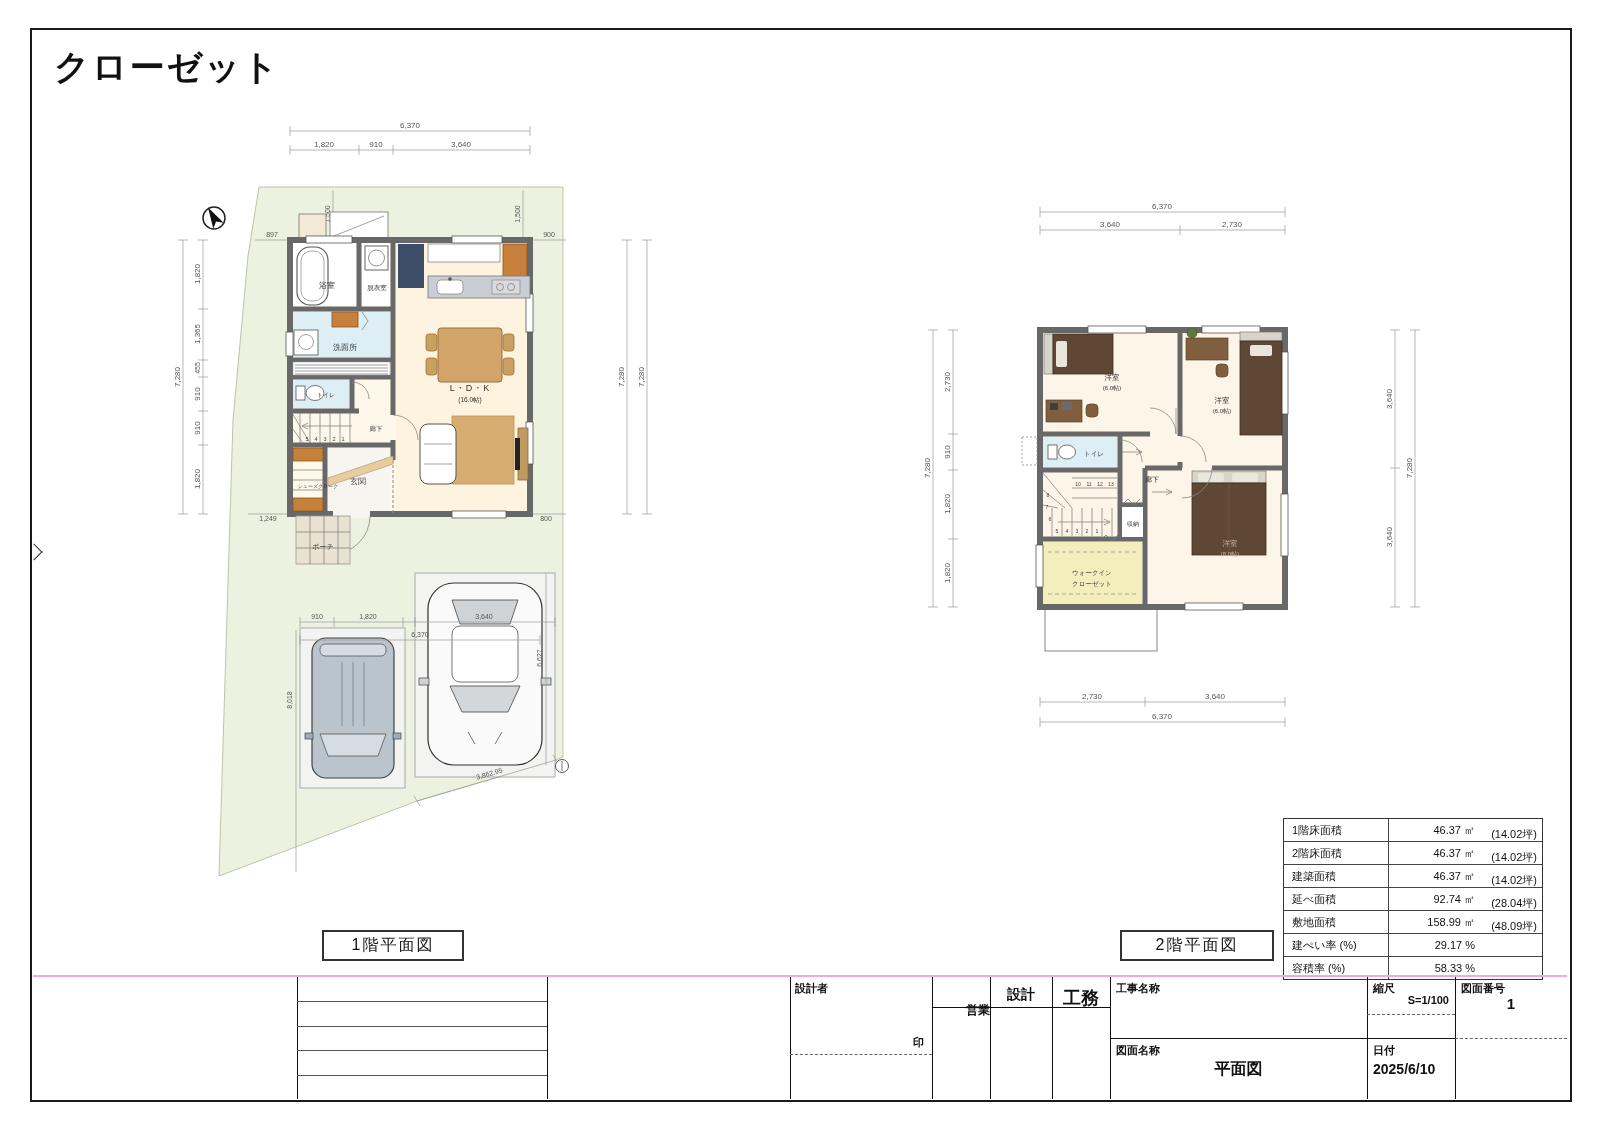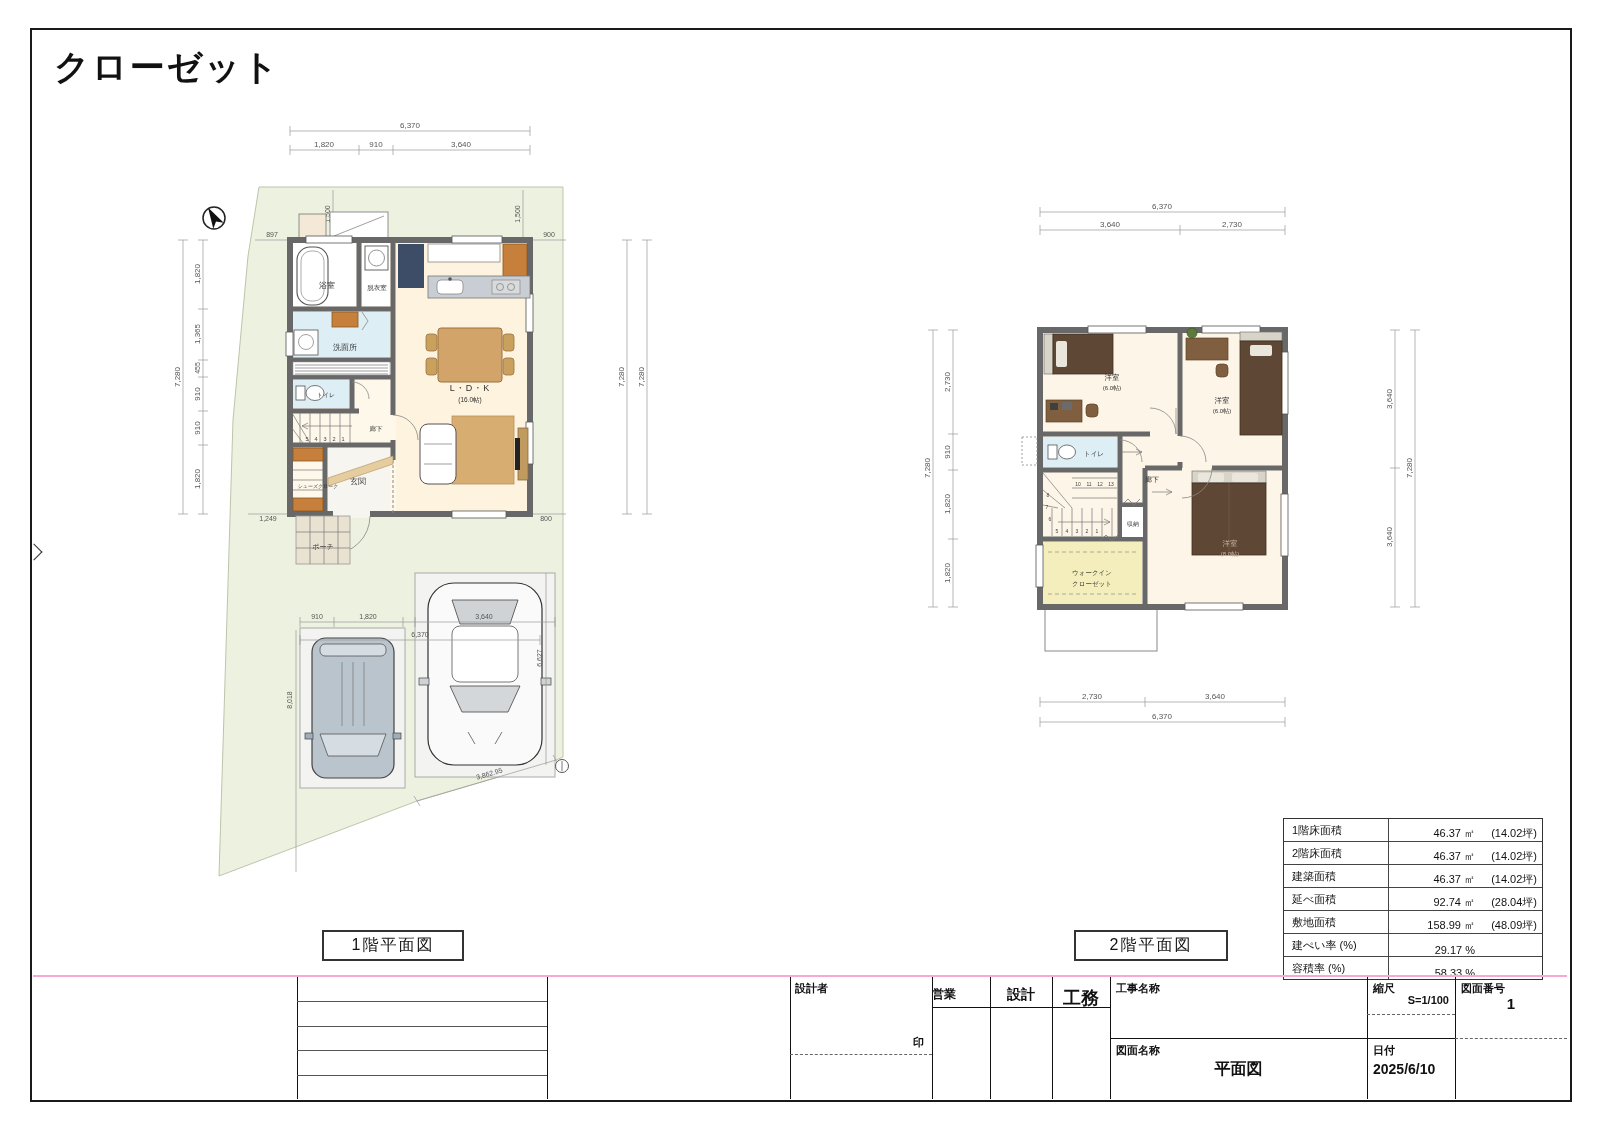--- a/index.html
+++ b/index.html
@@ -4,21 +4,21 @@
 <style>
   html,body{margin:0;padding:0;background:#fff;}
   body{width:1600px;height:1131px;position:relative;font-family:"Liberation Sans",sans-serif;color:#111;}
   .abs{position:absolute;}
   #sheet-border{left:30px;top:28px;width:1538px;height:1070px;border:2px solid #1a1a1a;}
   #main-title{left:54px;top:44px;font-size:35px;font-weight:600;letter-spacing:2px;}
   .caption-box{border:2px solid #333;display:flex;align-items:center;justify-content:center;
                font-size:16px;letter-spacing:2px;background:#fff;}
   
   #area-table{left:1283px;top:818px;width:258px;border:1.5px solid #333;background:#fff;font-size:11px;}
-  #area-table .row{display:flex;height:22px;align-items:flex-end;border-top:1px solid #444;}
+  #area-table .row{display:flex;height:22px;align-items:center;border-top:1px solid #444;}
   #area-table .row:first-child{border-top:none;}
   #area-table .lbl{width:96px;padding-left:8px;border-right:1px solid #444;height:100%;display:flex;align-items:center;}
   #area-table .val{width:86px;text-align:right;}
   #area-table .tsb{flex:1;text-align:right;padding-right:5px;margin-top:8px;}
   
   #title-block{left:33px;top:975px;width:1534px;height:122px;border-top:2px solid #f9a8d4;font-size:11px;font-weight:bold;}
   .vline{position:absolute;top:0;width:1px;height:122px;background:#111;}
   .hline{position:absolute;height:1px;background:#111;}
   .hdash{position:absolute;height:0;border-top:1px dashed #666;}
   .tb-label{position:absolute;white-space:nowrap;}
@@ -504,21 +504,21 @@
     <text style="font-size:6px;fill:#c4b4a1" x="1230" y="556" text-anchor="middle">(8.0帖)</text>
     <text class="roomt" style="font-size:6.5px" x="1094" y="456" text-anchor="middle">トイレ</text>
     <text class="roomt" style="font-size:7px" x="1152" y="482" text-anchor="middle">廊下</text>
     <text class="roomt" style="font-size:6px" x="1133" y="526" text-anchor="middle">収納</text>
     <text class="roomt" style="font-size:6.5px" x="1092" y="575" text-anchor="middle">ウォークイン</text>
     <text class="roomt" style="font-size:6.5px" x="1092" y="586" text-anchor="middle">クローゼット</text>
   </g>
 </svg>
 
 <div class="abs caption-box" style="left:322px;top:930px;width:138px;height:27px">1階平面図</div>
-<div class="abs caption-box" style="left:1074px;top:930px;width:150px;height:27px">2階平面図</div>
+<div class="abs caption-box" style="left:1120px;top:930px;width:150px;height:27px">2階平面図</div>
 
 <div class="abs" id="area-table">
   <div class="row">
     <div class="lbl">1階床面積</div>
     <div class="val">46.37 ㎡</div>
     <div class="tsb">(14.02坪)</div>
   </div>
   <div class="row">
     <div class="lbl">2階床面積</div>
     <div class="val">46.37 ㎡</div>
@@ -569,21 +569,21 @@
 
   <div class="hline" style="left:899px;width:178px;top:30px"></div>
 
   <div class="hline" style="left:1077px;width:345px;top:61px"></div>
   <div class="hdash" style="left:1422px;width:112px;top:61px"></div>
   <div class="hdash" style="left:757px;width:142px;top:77px"></div>
   <div class="hdash" style="left:1334px;width:88px;top:37px"></div>
 
   <span class="tb-label" style="left:762px;top:4px">設計者</span>
   <span class="tb-label" style="left:880px;top:58px">印</span>
-  <span class="tb-label" style="left:899px;top:9px;width:58px;text-align:left;font-size:12px">営業</span>
+  <span class="tb-label" style="left:899px;top:25px;width:58px;text-align:right;font-size:12px">営業</span>
   <span class="tb-label" style="left:957px;top:9px;width:62px;text-align:center;font-size:14px">設計</span>
   <span class="tb-label" style="left:1019px;top:9px;width:58px;text-align:center;font-size:18px">工務</span>
   <span class="tb-label" style="left:1083px;top:4px">工事名称</span>
   <span class="tb-label" style="left:1083px;top:66px">図面名称</span>
   <span class="tb-label" style="left:1077px;top:82px;width:257px;text-align:center;font-size:16px">平面図</span>
   <span class="tb-label" style="left:1340px;top:4px">縮尺</span>
   <span class="tb-label" style="left:1340px;top:17px;width:76px;text-align:right">S=1/100</span>
   <span class="tb-label" style="left:1340px;top:66px">日付</span>
   <span class="tb-label" style="left:1340px;top:84px;font-size:14px">2025/6/10</span>
   <span class="tb-label" style="left:1428px;top:4px">図面番号</span>

